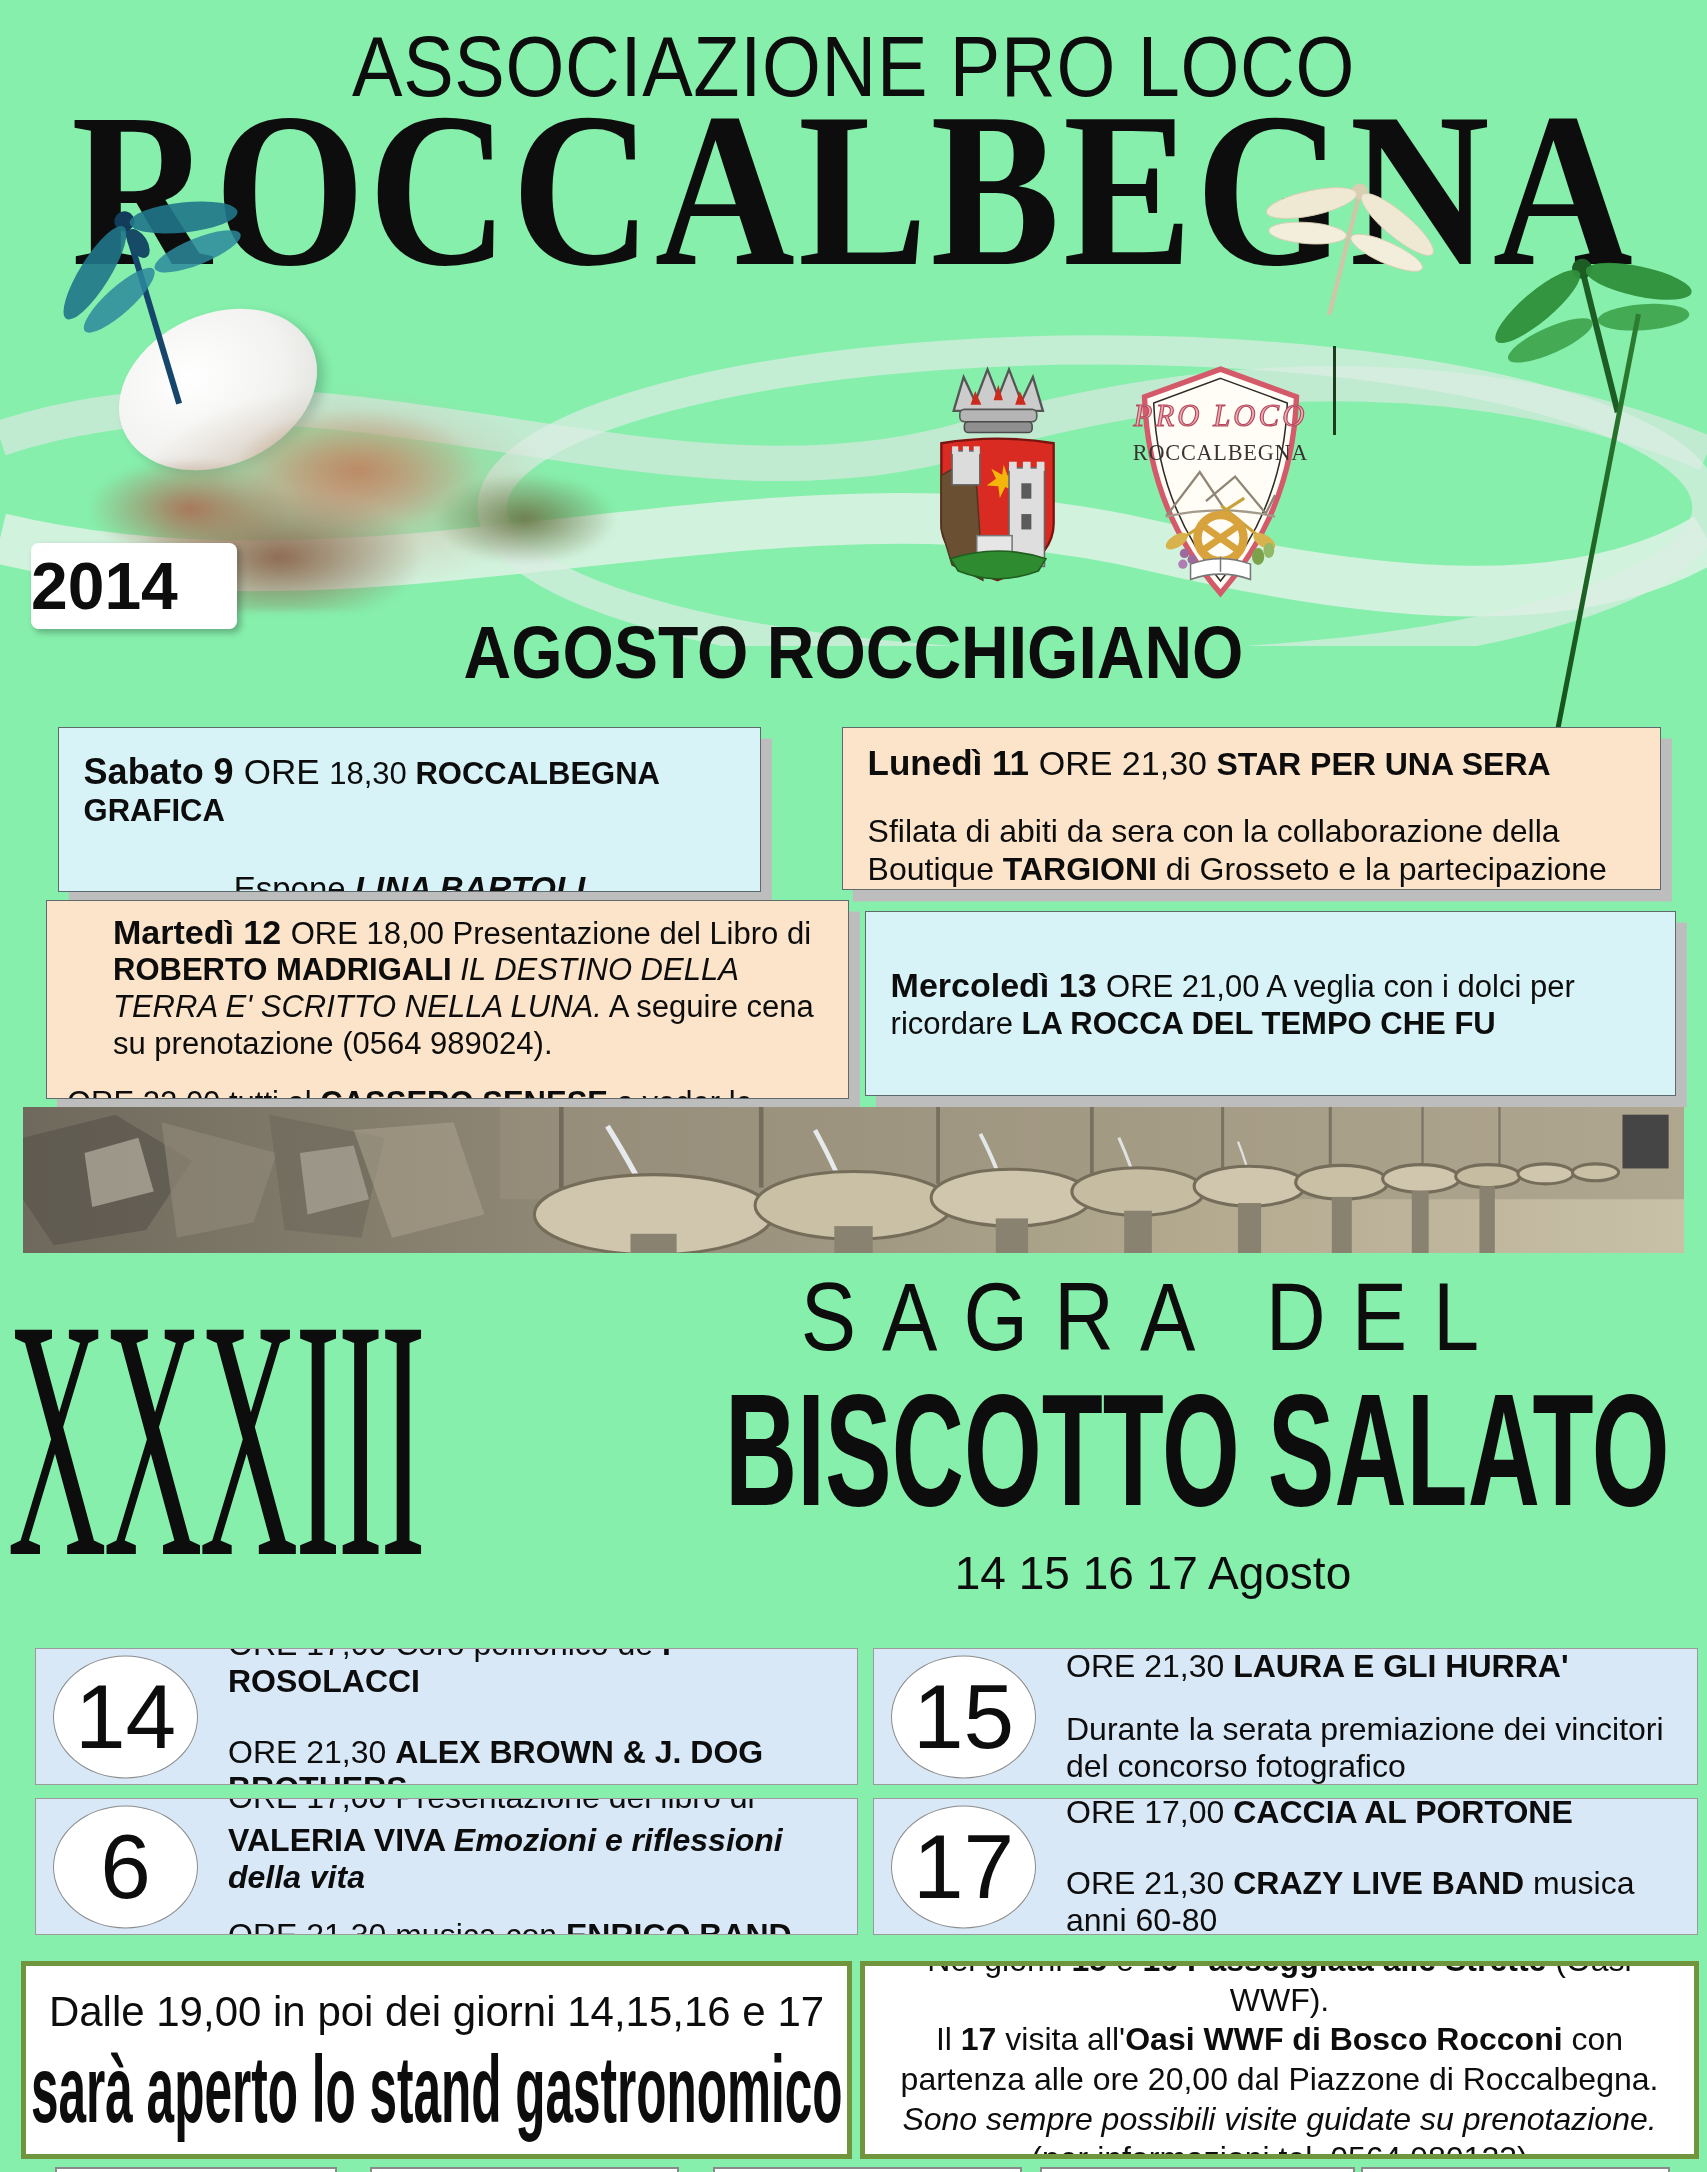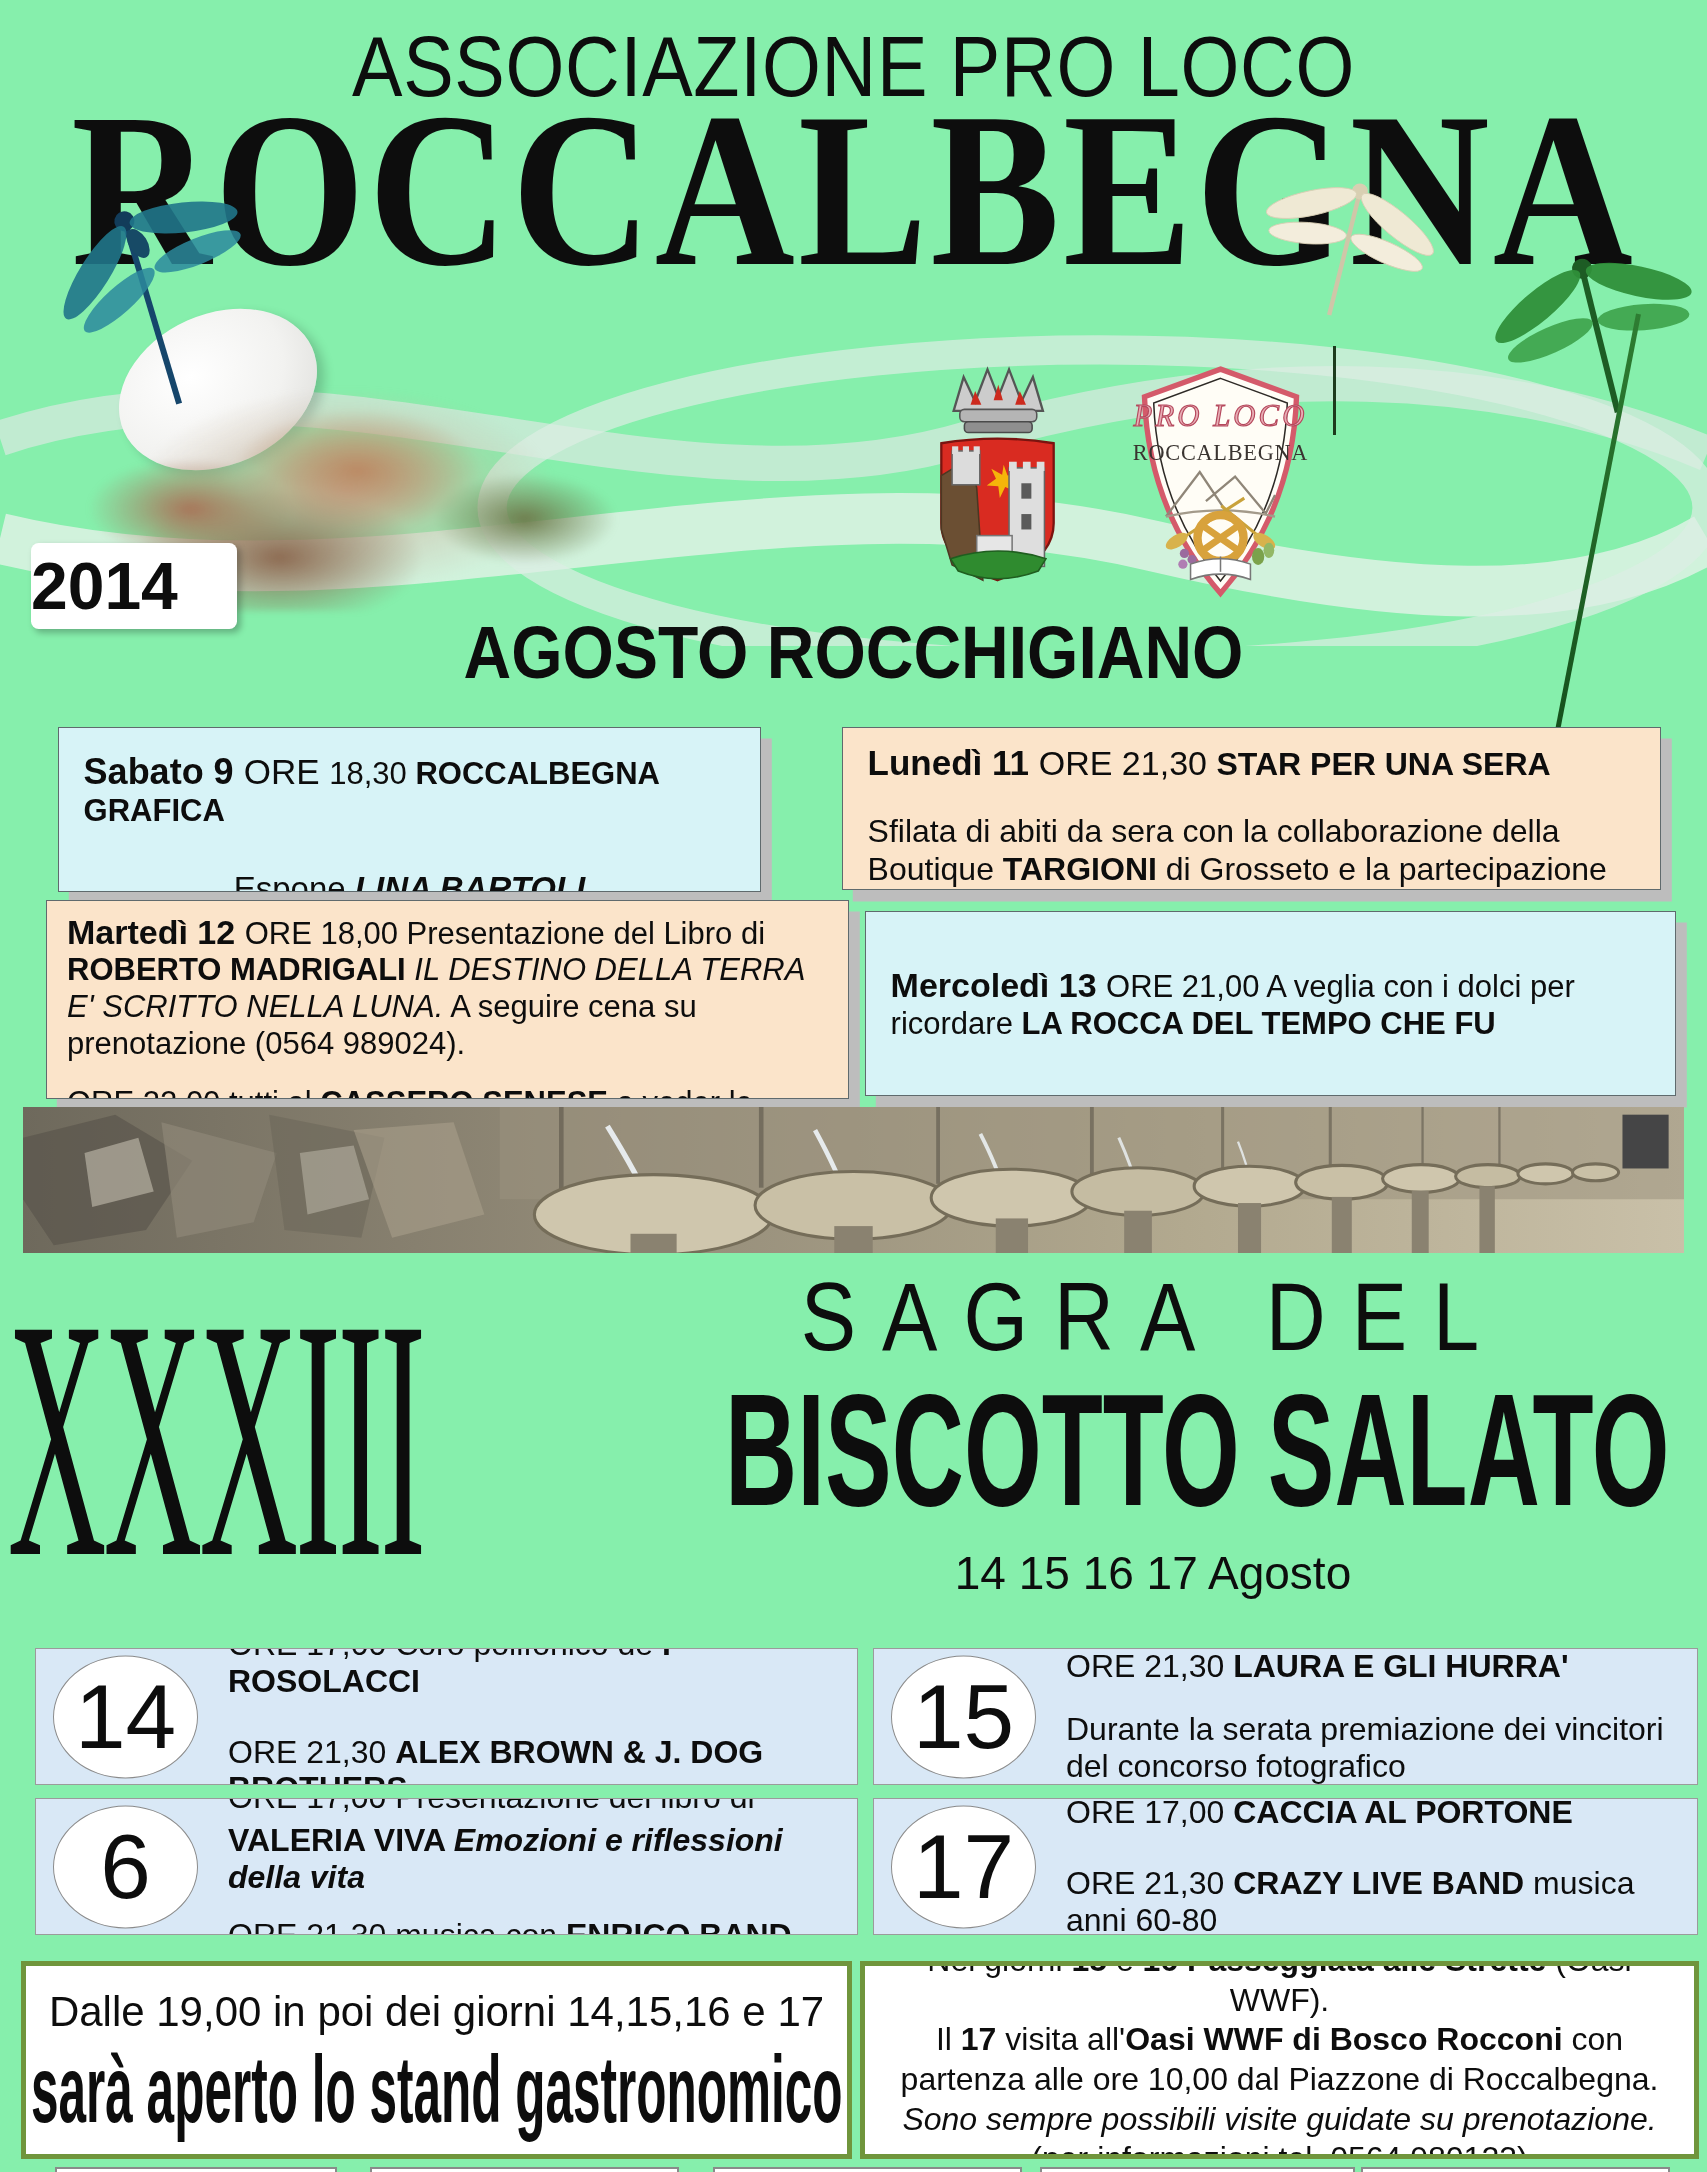--- a/index.html
+++ b/index.html
@@ -236,21 +236,21 @@
     <div style="padding:23px 0 0 24.6px;"><span style="font-weight: bold; font-size: 36px;">Sabato 9 </span><span style="font-size: 35px;">ORE </span><span style="font-size: 31px;">18,30  </span><span style="font-weight: bold; font-size: 31px;">ROCCALBEGNA GRAFICA</span></div>
     <div style="padding-top:40px;text-align:center;"><span style="font-size: 33px;">Espone </span><span style="font-weight: bold; font-style: italic; font-size: 33px;">LINA BARTOLI</span></div>
   </div>
 
   <div class="abs ebox peach" style="left:842px;top:727px;width:817px;height:161px;font-size:32px;">
     <div style="padding:14px 0 0 24.6px;"><span style="font-weight: bold; font-size: 35px;">Lunedì 11  </span><span style="font-size: 34px;">ORE 21,30  </span><span style="font-weight: bold; font-size: 32px;">STAR PER UNA SERA</span></div>
     <div style="padding:29px 20px 0 24.6px;"><span>Sfilata di abiti da sera con la collaborazione della Boutique </span><span style="font-weight: bold;">TARGIONI</span><span> di Grosseto e la partecipazione di Elisa e Silvia. A seguire spaghettata di mezzanotte</span></div>
   </div>
 
   <div class="abs ebox peach" style="left:46px;top:900px;width:801px;height:197px;font-size:31px;">
-    <div style="padding:10.8px 15.4px 0 20px;"><span style="font-weight: bold; font-size: 34px;">Martedì 12 </span><span>ORE 18,00 Presentazione del Libro di  </span><span style="font-weight: bold;">ROBERTO MADRIGALI  </span><span style="font-style: italic;">IL DESTINO DELLA TERRA E' SCRITTO NELLA LUNA.</span><span>  A seguire cena su prenotazione (0564 989024).</span></div>
+    <div style="padding:10.8px 15.4px 0 20px;margin-left:46px;"><span style="font-weight: bold; font-size: 34px;">Martedì 12 </span><span>ORE 18,00 Presentazione del Libro di  </span><span style="font-weight: bold;">ROBERTO MADRIGALI  </span><span style="font-style: italic;">IL DESTINO DELLA TERRA E' SCRITTO NELLA LUNA.</span><span>  A seguire cena su prenotazione (0564 989024).</span></div>
     <div style="padding:23px 15.4px 0 20px;"><span>ORE 22,00 tutti al </span><span style="font-weight: bold;">CASSERO SENESE</span><span> a veder le stelle con gli astrofili Monaci e Ramazzotti</span></div>
   </div>
 
   <div class="abs ebox cyan" style="left:865px;top:911px;width:809px;height:183px;font-size:31px;display:flex;align-items:center;">
     <div style="padding:0 18.5px 0 24.6px;"><span style="font-weight: bold; font-size: 34px;">Mercoledì 13 </span><span>ORE 21,00 A veglia con i dolci per ricordare </span><span style="font-weight: bold;">LA ROCCA DEL TEMPO CHE FU</span></div>
   </div>
 
   <svg class="abs fountain" viewBox="0 0 2160 190" preserveAspectRatio="none">
     <defs>
       <linearGradient id="stone" x1="0" y1="0" x2="1" y2="0">
@@ -364,21 +364,21 @@
     <div class="gastro-line1">Dalle 19,00 in poi dei giorni 14,15,16 e 17</div>
     <div class="gastro-line2">
         <span>sarà aperto lo stand gastronomico</span>
       </div>
   </div>
 
   <div class="abs gbox" style="left:860px;top:1961px;width:829px;height:188px;">
     <div class="wwf-text">
       <div><span>Nei giorni </span><span style="font-weight: bold;">15</span><span> e </span><span style="font-weight: bold;">16 Passeggiata alle Strette</span><span> (Oasi WWF).</span></div>
       <div><span>Il </span><span style="font-weight: bold;">17</span><span> visita all'</span><span style="font-weight: bold;">Oasi WWF di Bosco Rocconi</span><span> con</span></div>
-      <div><span>partenza alle ore 10,00 dal  Piazzone di Roccalbegna.</span></div>
+      <div><span>partenza alle ore 20,00 dal  Piazzone di Roccalbegna.</span></div>
       <div><span style="font-style: italic;">Sono sempre possibili visite guidate su prenotazione.</span></div>
       <div><span>(per informazioni tel. 0564 980123)</span></div>
     </div>
   </div>
 
   <div class="sponsor" style="left:55px;width:278px;"></div>
   <div class="sponsor" style="left:370px;width:305px;"></div>
   <div class="sponsor" style="left:713px;width:305px;"></div>
   <div class="sponsor" style="left:1040px;width:311px;"></div>
   <div class="sponsor" style="left:1361px;width:305px;"></div>

